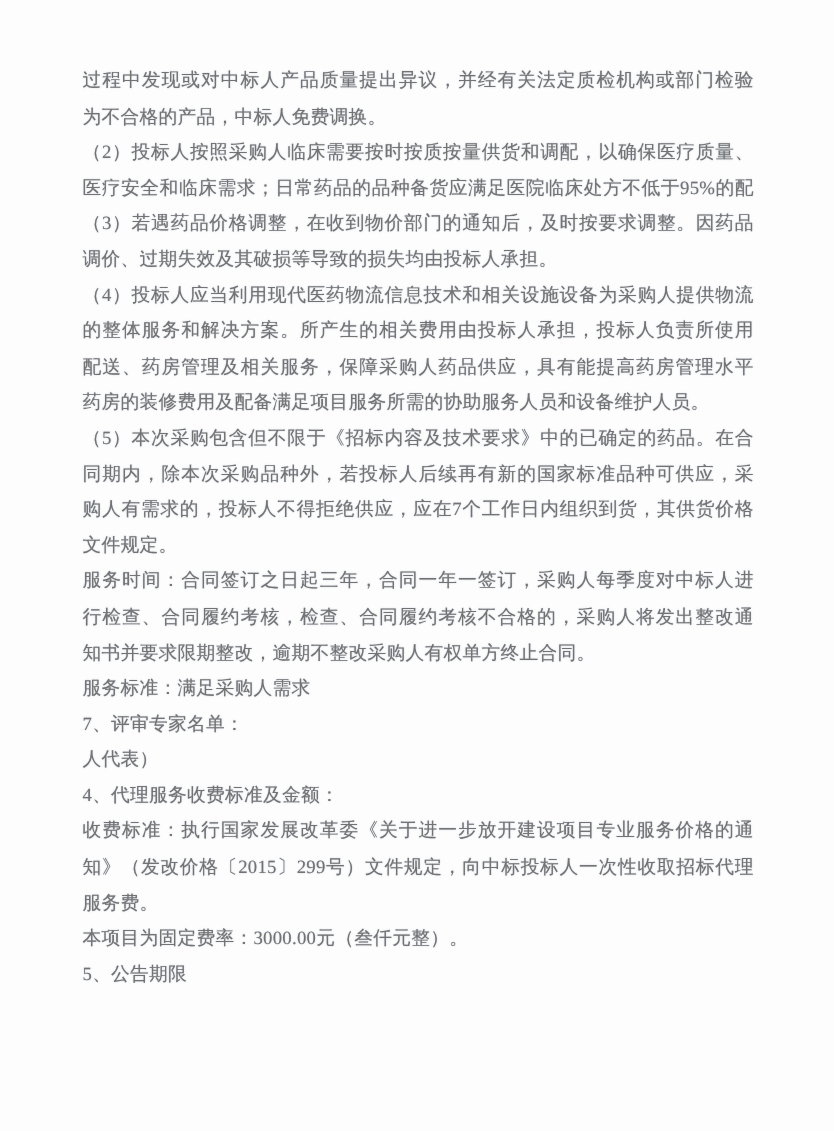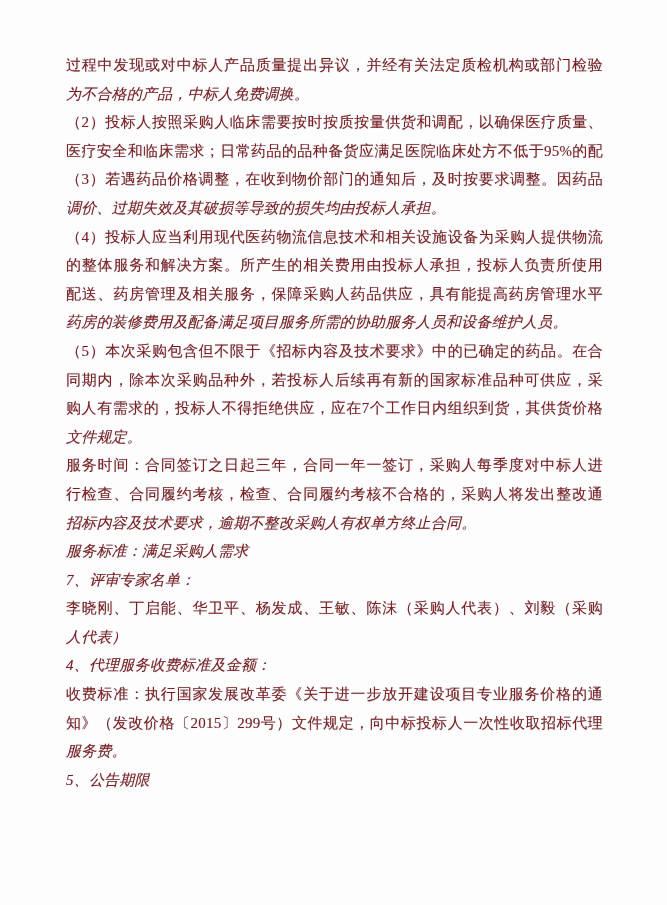--- a/index.html
+++ b/index.html
@@ -36,28 +36,27 @@
     height: 28.6px;
   }
   .tl.fill {
     white-space: normal;
     text-align: justify;
     text-align-last: justify;
   }
   .tl.last {
     text-align: left;
     text-align-last: left;
-    font-style: italic;
   }
 </style>
 </head>
 <body>
 
 <div class="page">
-  <div class="doc" id="doc" style="color: #7f1d1d;">
+  <div class="doc" id="doc" style="color: #737373;">
       <div class="para">
         <div class="tl fill">过程中发现或对中标人产品质量提出异议，并经有关法定质检机构或部门检验</div>
         <div class="tl last">为不合格的产品，中标人免费调换。</div>
       </div>
       <div class="para">
         <div class="tl fill">（2）投标人按照采购人临床需要按时按质按量供货和调配，以确保医疗质量、</div>
         <div class="tl fill">医疗安全和临床需求；日常药品的品种备货应满足医院临床处方不低于95%的配</div>
       </div>
       <div class="para">
         <div class="tl fill">（3）若遇药品价格调整，在收到物价部门的通知后，及时按要求调整。因药品</div>
@@ -71,37 +70,39 @@
       </div>
       <div class="para">
         <div class="tl fill">（5）本次采购包含但不限于《招标内容及技术要求》中的已确定的药品。在合</div>
         <div class="tl fill">同期内，除本次采购品种外，若投标人后续再有新的国家标准品种可供应，采</div>
         <div class="tl fill">购人有需求的，投标人不得拒绝供应，应在7个工作日内组织到货，其供货价格</div>
         <div class="tl last">文件规定。</div>
       </div>
       <div class="para">
         <div class="tl fill">服务时间：合同签订之日起三年，合同一年一签订，采购人每季度对中标人进</div>
         <div class="tl fill">行检查、合同履约考核，检查、合同履约考核不合格的，采购人将发出整改通</div>
-        <div class="tl last">招标内容及技术要求，逾期不整改采购人有权单方终止合同。</div>
+        <div class="tl last">知书并要求限期整改，逾期不整改采购人有权单方终止合同。</div>
       </div>
       <div class="para">
         <div class="tl last">服务标准：满足采购人需求</div>
       </div>
       <div class="para">
         <div class="tl last">7、评审专家名单：</div>
       </div>
       <div class="para">
-        <div class="tl fill">李晓刚、丁启能、华卫平、杨发成、王敏、陈沫（采购人代表）、刘毅（采购</div>
         <div class="tl last">人代表）</div>
       </div>
       <div class="para">
         <div class="tl last">4、代理服务收费标准及金额：</div>
       </div>
       <div class="para">
         <div class="tl fill">收费标准：执行国家发展改革委《关于进一步放开建设项目专业服务价格的通</div>
         <div class="tl fill">知》（发改价格〔2015〕299号）文件规定，向中标投标人一次性收取招标代理</div>
         <div class="tl last">服务费。</div>
       </div>
       <div class="para">
+        <div class="tl last">本项目为固定费率：3000.00元（叁仟元整）。</div>
+      </div>
+      <div class="para">
         <div class="tl last">5、公告期限</div>
       </div>
     </div>
 </div>
 
 </body></html>

